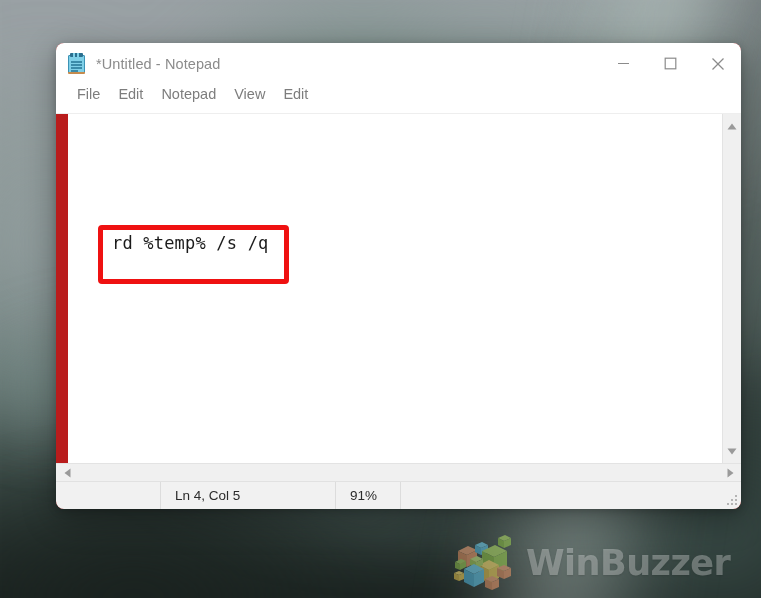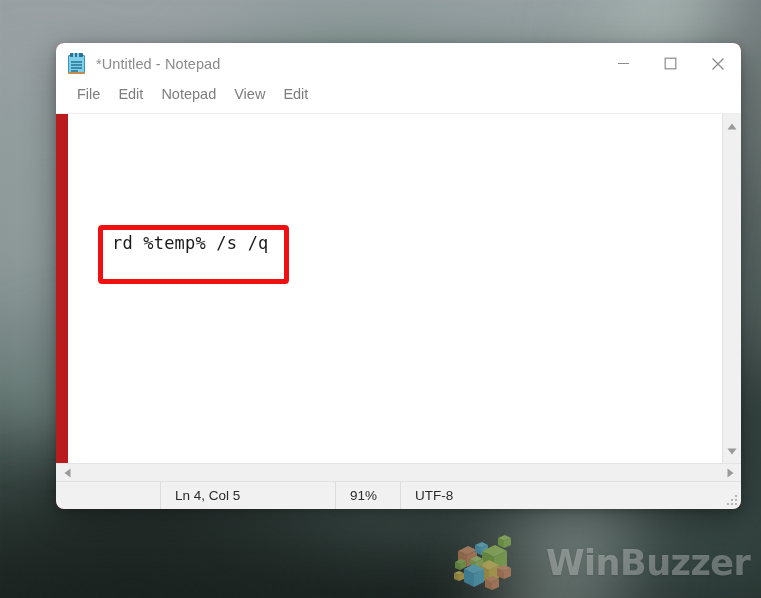--- a/index.html
+++ b/index.html
@@ -269,21 +269,20 @@
   }
 
   
   #watermark {
     position: absolute;
     left: 452px;
     top: 535px;
     display: flex;
     align-items: center;
     pointer-events: none;
-    gap: 20px;
   }
   .wm-cubes { position: relative; width: 66px; height: 56px; flex: 0 0 auto; }
   .wm-text {
     margin-left: 8px;
     font-size: 35px;
     font-weight: bold;
     color: rgba(255,255,255,.30);
     letter-spacing: -.5px;
     text-shadow: 0 1px 2px rgba(0,0,0,.10);
     font-family: "DejaVu Sans", sans-serif;
@@ -377,21 +376,20 @@
         <svg width="7" height="10" viewBox="0 0 7 10">
           <polygon points="6.5,5 0.5,0.5 0.5,9.5" fill="#9a9a9a"></polygon>
         </svg>
       </div>
     </div>
 
     <div class="statusbar">
       <div class="status-cell first"></div>
       <div class="status-cell sc-ln">Ln 4, Col 5</div>
       <div class="status-cell sc-zoom">91%</div>
-      <div class="status-cell sc-enc">UTF-8</div>
 
       <div class="grip">
         <i style="right:0;  bottom:0"></i>
         <i style="right:4px;bottom:0"></i>
         <i style="right:8px;bottom:0"></i>
         <i style="right:0;  bottom:4px"></i>
         <i style="right:4px;bottom:4px"></i>
         <i style="right:0;  bottom:8px"></i>
       </div>
     </div>

